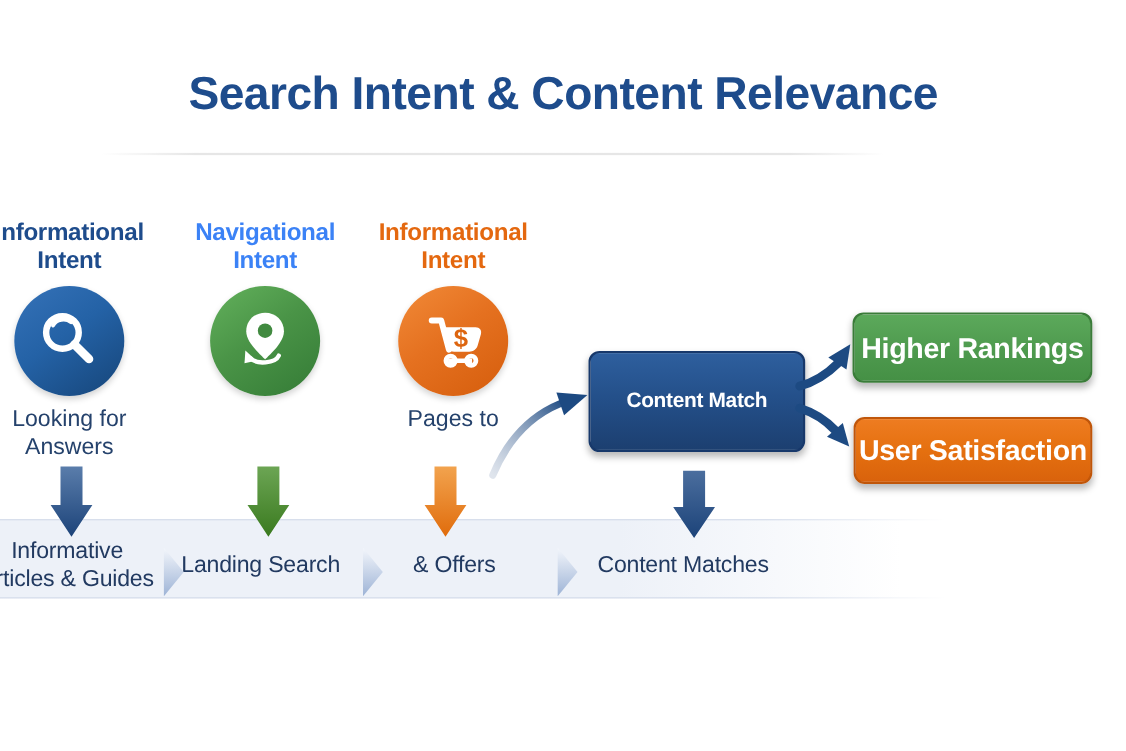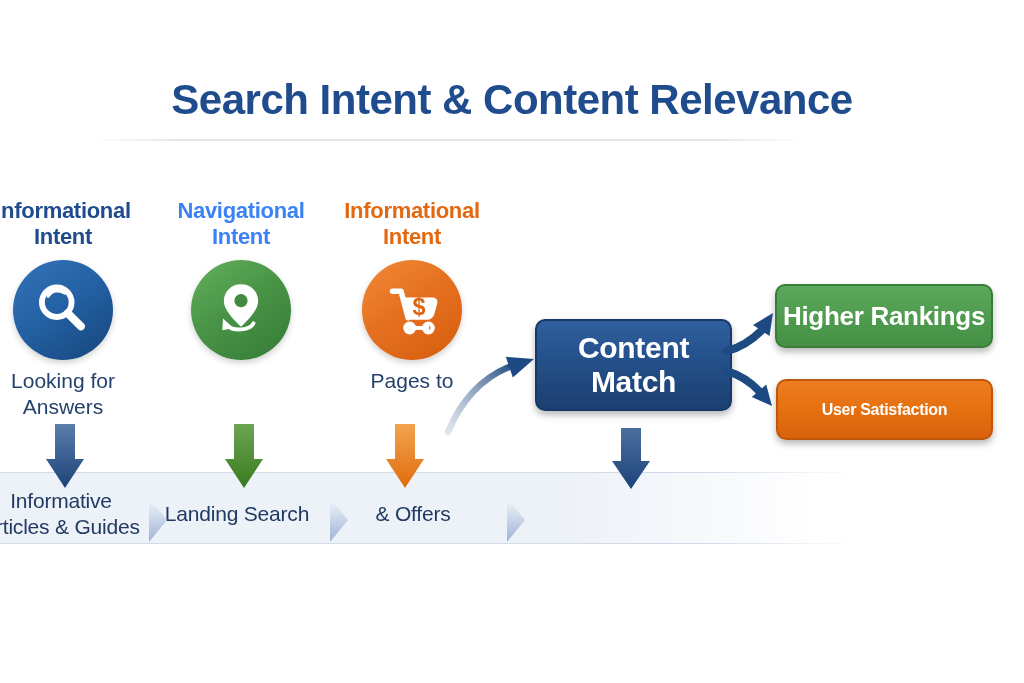--- a/index.html
+++ b/index.html
@@ -2,21 +2,21 @@
 <html><head>
 <meta charset="utf-8">
 <style>
   html,body{margin:0;padding:0;background:#ffffff;}
   .canvas{
     position:relative;width:1024px;height:683px;overflow:hidden;background:#ffffff;
     font-family:"Liberation Sans", sans-serif;
   }
   
   .title{
-    position:absolute;top:76px;left:0;width:1024px;margin:0;text-align:center;
+    position:absolute;top:61px;left:0;width:1024px;margin:0;text-align:center;
     font-size:42px;font-weight:bold;letter-spacing:-0.5px;color:#1e4c8c;line-height:48px;
   }
   .title-rule{
     position:absolute;top:139px;left:92px;width:712px;height:2px;
     background:linear-gradient(90deg,rgba(226,226,226,0),#e6e6e6 12%,#e6e6e6 88%,rgba(226,226,226,0));
   }
   
   .intent{position:absolute;top:198px;width:224px;text-align:center;}
   .intent .heading{font-size:22px;font-weight:bold;line-height:26px;letter-spacing:-0.3px;}
   .intent .heading span{display:block;}
@@ -27,35 +27,35 @@
     box-shadow:0 3px 6px rgba(0,0,0,0.18);
   }
   .circle.blue{background:linear-gradient(145deg,#3572b8 0%,#2462a6 45%,#164579 100%);}
   .circle.green{background:linear-gradient(145deg,#63b15c 0%,#4a9447 45%,#347b36 100%);}
   .circle.orange{background:linear-gradient(145deg,#f18a38 0%,#e57120 45%,#d55d0c 100%);}
   .caption{font-size:21px;line-height:26px;color:#25426c;margin-top:8px;}
   .caption span{display:block;}
   
   .flow-box{
     position:absolute;border-radius:10px;color:#ffffff;font-weight:bold;
-    display:flex;align-items:center;justify-content:center;text-align:center;
+    display:flex;align-items:center;justify-content:center;text-align:left;
     box-shadow:0 4px 7px rgba(0,0,0,0.28);
   }
   .box-match{
-    left:535px;top:319px;width:193px;height:88px;font-size:30px;letter-spacing:-0.3px;
+    left:535px;top:319px;width:193px;height:88px;font-size:19px;letter-spacing:-0.3px;
     background:linear-gradient(180deg,#2e5f9e 0%,#24508a 45%,#1c3f70 100%);
     border:2px solid #17386a;
   }
   .box-green{
     left:775px;top:284px;width:214px;height:60px;font-size:26px;letter-spacing:-0.3px;
     background:linear-gradient(180deg,#5ca95b 0%,#4f9b4f 50%,#459045 100%);
     border:2px solid #3a7c39;
   }
   .box-orange{
-    left:776px;top:379px;width:213px;height:57px;font-size:16px;letter-spacing:-0.3px;
+    left:776px;top:379px;width:213px;height:57px;font-size:26px;letter-spacing:-0.3px;
     background:linear-gradient(180deg,#ee7c21 0%,#e5700f 50%,#d9620c 100%);
     border:2px solid #c0560a;
   }
   
   .bar{
     position:absolute;left:0;top:472px;width:1024px;height:72px;
     background:linear-gradient(90deg,#edf1f8 0%,#edf1f8 55%,rgba(237,241,248,0) 80%);
   }
   .bar::before,.bar::after{
     content:"";position:absolute;left:0;height:1px;width:100%;
@@ -147,20 +147,23 @@
     <div class="bar-seg" style="left:-51px;width:224px;">
       <span>Informative</span>
       <span>Articles &amp; Guides</span>
     </div>
     <div class="bar-seg" style="left:125px;width:224px;">
       <span>Landing Search</span>
     </div>
     <div class="bar-seg" style="left:301px;width:224px;">
       <span>&amp; Offers</span>
     </div>
+    <div class="bar-seg" style="left:509px;width:224px;">
+      <span>Content Matches</span>
+    </div>
   </div>
 
   <svg class="chev" style="left:146px;" width="24" height="46" viewBox="0 0 24 46">
     <defs>
         <linearGradient id="gc1" x1="0" y1="0" x2="0" y2="1">
       <stop offset="0" stop-color="#f3f6fb"></stop>
           <stop offset="1" stop-color="#9db3d6"></stop>
     </linearGradient>
       </defs>
     <polygon points="3,1 21,23 3,45" fill="url(#gc1)"></polygon>

